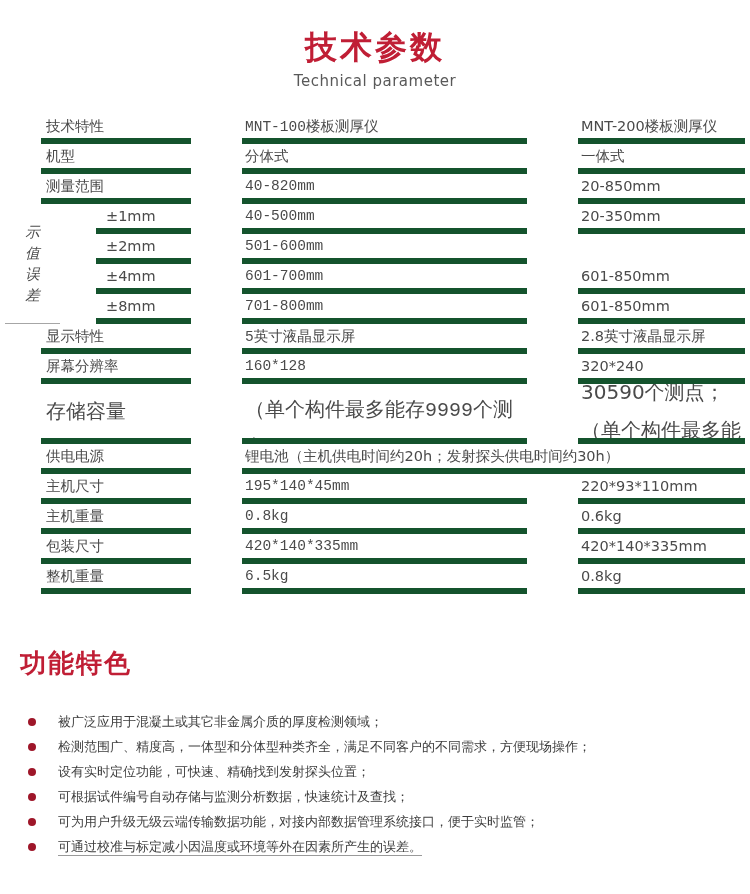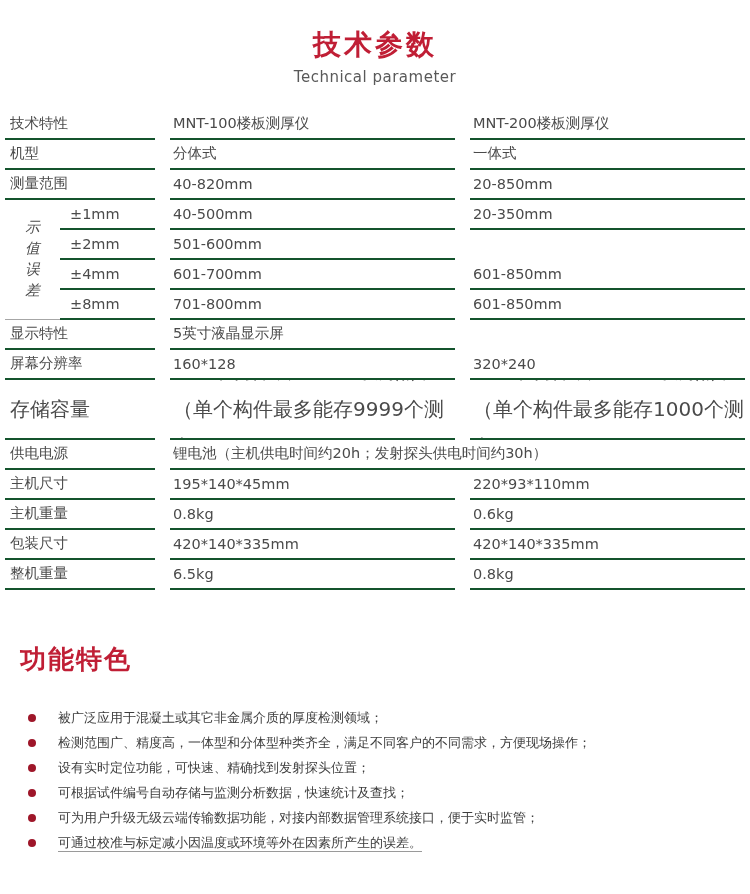--- a/index.html
+++ b/index.html
@@ -3,29 +3,29 @@
 <meta charset="utf-8">
 <style>
   * { margin:0; padding:0; box-sizing:border-box; }
   html,body { width:750px; background:#ffffff; font-family:"DejaVu Sans","Liberation Sans",sans-serif; }
   body { height:894px; overflow:hidden; color:#4a4a4a; }
 
   .page { width:750px; padding:0 5px 0 5px; }
 
   
   .title-block { text-align:center; padding-top:28px; }
-  .page-title { color:#c01e35; font-size:28px; font-weight:bold; letter-spacing:3px; line-height:1.2; }
+  .page-title { color:#c01e35; font-size:32px; font-weight:bold; letter-spacing:3px; line-height:1.2; }
   .page-subtitle { color:#595959; font-size:15px; margin-top:6px; letter-spacing:0.5px; }
 
   
   .spec-table { margin-top:24px; }
   .t-row { display:flex; height:30px; }
-  .cell { display:flex; align-items:center; border-bottom:2px solid #14532d; font-size:14.5px; color:#4a4a4a; overflow:hidden; }
+  .cell { display:flex; align-items:center; border-bottom:6px solid #14532d; font-size:14.5px; color:#4a4a4a; overflow:hidden;margin-left:36px; }
   .c1 { width:150px; margin-right:15px; padding-left:5px; }
-  .c2 { width:285px; margin-right:15px; padding-left:3px; }
+  .c2 { width:285px; margin-right:15px; padding-left:3px;font-family:Liberation Mono, monospace; }
   .c3 { flex:1; padding-left:3px; }
 
   
   .err-block { display:flex; height:120px; }
   .err-label { width:55px; border-bottom:1px solid #a6a6a6; display:flex; align-items:center; justify-content:center; }
   .err-label span { display:block; width:16px; font-size:14.5px; line-height:21px; word-break:break-all; text-align:center; color:#4a4a4a;font-style:italic; }
   .err-rows { flex:1; }
   .err-row { display:flex; height:30px; }
   .sc1 { width:95px; margin-right:15px; padding-left:10px; }
 
@@ -98,20 +98,21 @@
           <div class="cell sc1">±8mm</div>
           <div class="cell c2">701-800mm</div>
           <div class="cell c3">601-850mm</div>
         </div>
       </div>
     </div>
 
     <div class="t-row">
       <div class="cell c1">显示特性</div>
       <div class="cell c2">5英寸液晶显示屏</div>
+      <div class="cell c3">2.8英寸液晶显示屏</div>
     </div>
 
     <div class="t-row">
       <div class="cell c1">屏幕分辨率</div>
       <div class="cell c2">160*128</div>
       <div class="cell c3">320*240</div>
     </div>
 
     <div class="t-row tall">
       <div class="cell c1">存储容量</div>

